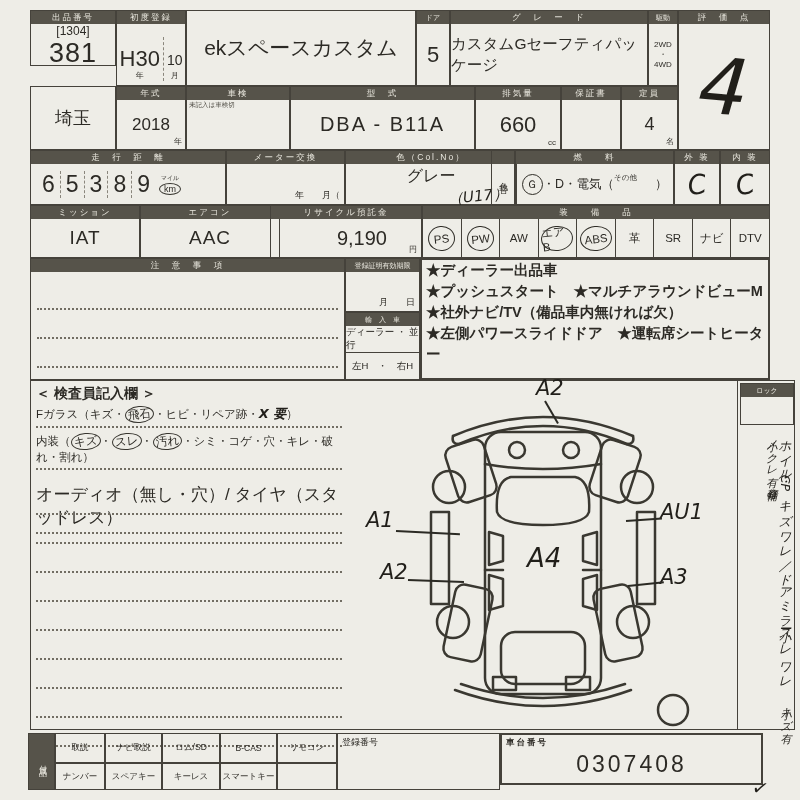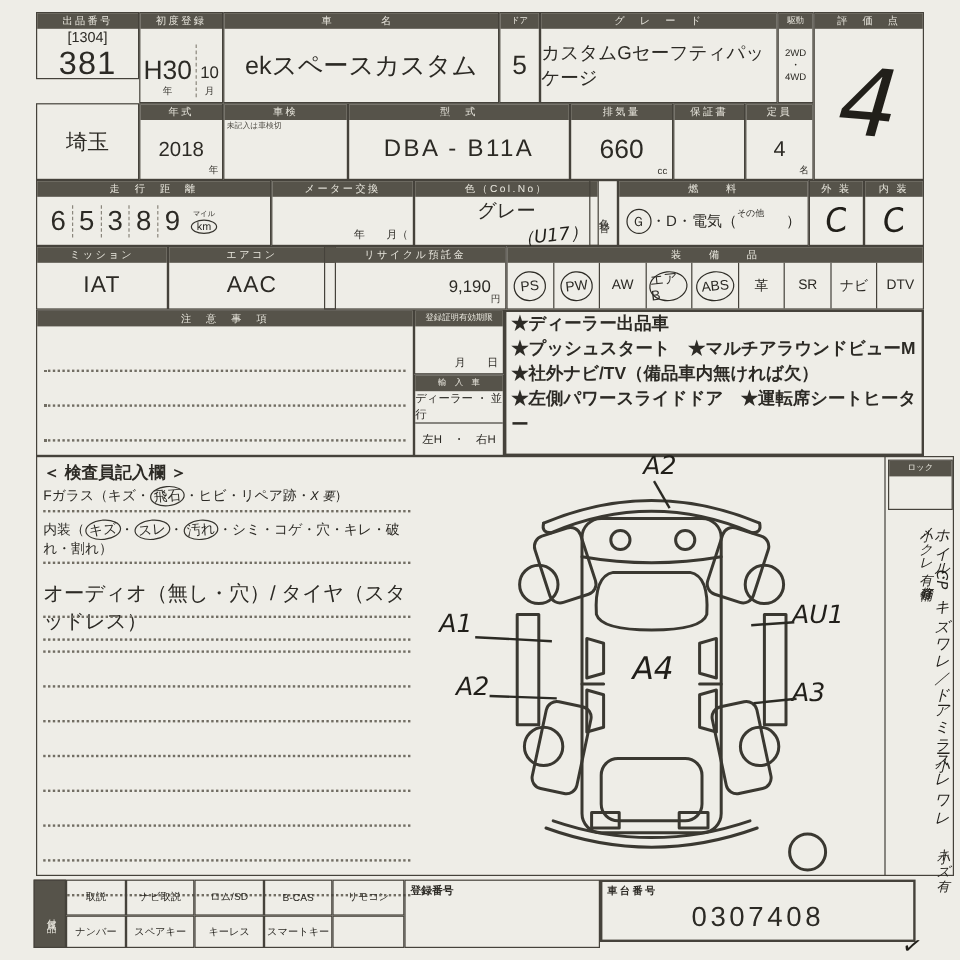--- a/index.html
+++ b/index.html
@@ -48,21 +48,20 @@
       <div style="border-left:1.5px dashed #8a867c;margin:0 3px;height:44px"></div>
       <div style="text-align:center">
         <div style="font-size:14px;line-height:20px">10</div>
         <div class="unit">月</div>
       </div>
     </div>
   </div>
 </div>
 
 <div class="cell" style="left:186px;top:10px;width:230px;height:76px">
-  <div class="hdr" style="letter-spacing:8px">車　　名</div>
   <div class="val" style="font-size:21px">ekスペースカスタム</div>
 </div>
 
 <div class="cell" style="left:416px;top:10px;width:34px;height:76px">
   <div class="hdr tiny">ドア</div>
   <div class="val" style="font-size:22px">5</div>
 </div>
 
 <div class="cell" style="left:450px;top:10px;width:198px;height:76px">
   <div class="hdr">グ　レ　ー　ド</div>
@@ -133,21 +132,21 @@
       <span style="font-size:9px;border:1.5px solid #35332d;border-radius:50%;padding:0 4px">km</span>
     </span>
   </div>
 </div>
 
 <div class="cell" style="left:226px;top:150px;width:119px;height:55px">
   <div class="hdr">メーター交換</div>
   <div class="val" style="align-items:flex-end;justify-content:flex-end;font-size:9px;padding:0 4px 2px 0">年　　月（</div>
 </div>
 
-<div class="cell" style="left:345px;top:150px;width:154px;height:55px">
+<div class="cell" style="left:345px;top:150px;width:172px;height:55px">
   <div class="hdr">色（Col.No）</div>
   <div class="val" style="font-size:16px;align-items:flex-start;padding-top:2px">グレー</div>
   <div class="hand pos" style="right:8px;bottom:-2px;font-size:15px;transform:rotate(-6deg)">（U17）</div>
 </div>
 
 <div class="cell" style="left:491px;top:150px;width:24px;height:55px">
   <div class="val vtext" style="font-size:9px;letter-spacing:3px">色替</div>
 </div>
 
 <div class="cell" style="left:515px;top:150px;width:159px;height:55px">
@@ -175,21 +174,21 @@
   <div class="val" style="font-size:19px;letter-spacing:1px">IAT</div>
 </div>
 
 <div class="cell" style="left:140px;top:205px;width:140px;height:53px">
   <div class="hdr">エアコン</div>
   <div class="val" style="font-size:19px;letter-spacing:1px">AAC</div>
 </div>
 
 <div class="cell" style="left:270px;top:205px;width:152px;height:53px">
   <div class="hdr">リサイクル預託金</div>
-  <div class="val" style="justify-content:flex-end;font-size:14px;padding-right:12px">9,190</div>
+  <div class="val" style="justify-content:flex-end;font-size:20px;padding-right:34px">9,190</div>
   <div class="unit pos" style="right:4px;bottom:2px">円</div>
 </div>
 
 <div class="cell" style="left:422px;top:205px;width:348px;height:53px">
   <div class="hdr">装　　備　　品</div>
   <div class="val" style="align-items:stretch">
     <div class="eq">
         <span class="circ">PS</span>
       </div>
     <div class="eq">
@@ -247,21 +246,21 @@
     <div>★左側パワースライドドア　★運転席シートヒーター</div>
   </div>
 </div>
 
 <div class="cell" style="left:30px;top:380px;width:765px;height:350px"></div>
 <div class="pos" style="left:737px;top:380px;width:0;height:350px;border-left:1.5px solid #45423b"></div>
 
 <div class="pos" style="left:36px;top:385px;font-size:14px;font-weight:bold">＜ 検査員記入欄 ＞</div>
 
 <div class="pos dotline" style="left:36px;top:405px;width:306px;font-size:11.5px;padding-bottom:3px">
-  <span>Fガラス（キズ・</span><span class="circle-word">飛石</span><span>・ヒビ・リペア跡・</span><span class="hand" style="font-size:10px;font-weight:normal">X 要</span><span>）</span>
+  <span>Fガラス（キズ・</span><span class="circle-word">飛石</span><span>・ヒビ・リペア跡・</span><span class="hand" style="font-size:13px;font-weight:bold">X 要</span><span>）</span>
 </div>
 
 <div class="pos dotline" style="left:36px;top:433px;width:306px;font-size:11.5px;padding-bottom:3px">
   <span>内装（</span><span class="circle-word">キズ</span><span>・</span><span class="circle-word">スレ</span><span>・</span><span class="circle-word">汚れ</span><span>・シミ・コゲ・穴・キレ・破れ・割れ）</span>
 </div>
 
 <div class="pos dotline" style="left:36px;top:483px;width:306px;font-size:17px;padding-bottom:3px">オーディオ（無し・穴）/ タイヤ（スタッドレス）</div>
 
 <div class="pos" style="left:36px;top:486px;width:306px">
   <div class="dotline" style="height:27px"></div>
@@ -374,21 +373,21 @@
   <div class="val" style="font-size:8.5px">キーレス</div>
 </div>
 <div class="cell" style="left:220px;top:763px;width:57px;height:27px">
   <div class="val" style="font-size:8.5px">スマートキー</div>
 </div>
 <div class="cell" style="left:277px;top:763px;width:60px;height:27px">
   <div class="val"></div>
 </div>
 
 <div class="cell" style="left:337px;top:733px;width:163px;height:57px">
-  <div style="font-size:9px;font-weight:bold;padding:2px 4px">登録番号</div>
+  <div style="font-size:9px;font-weight:normal;padding:2px 4px">登録番号</div>
   <div class="val"></div>
 </div>
 
 <div class="cell" style="left:500px;top:733px;width:263px;height:52px;border-width:2px">
   <div style="font-size:8.5px;font-weight:bold;padding:2px 4px;letter-spacing:2px">車台番号</div>
   <div class="val" style="font-size:23px;letter-spacing:3px;align-items:flex-start">0307408</div>
 </div>
 
 <div class="pos hand" style="left:752px;top:776px;font-size:20px;transform:rotate(12deg)">✓</div>
 

